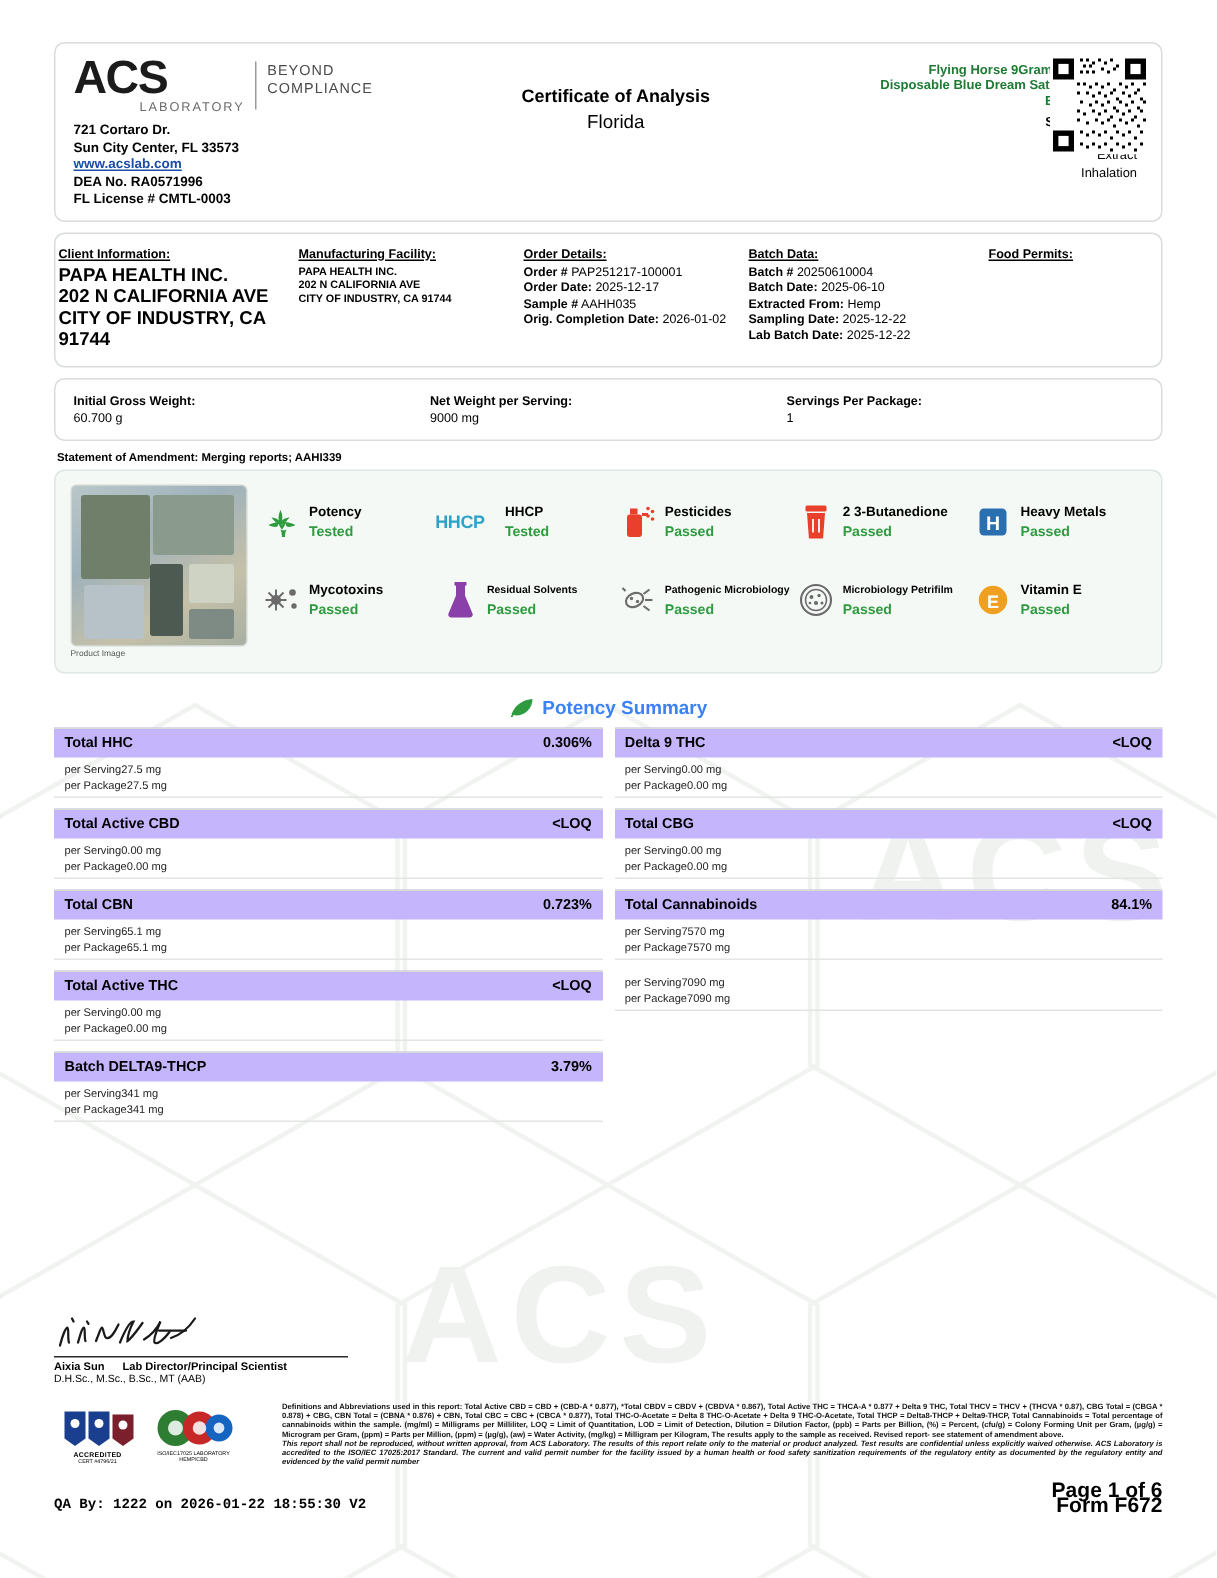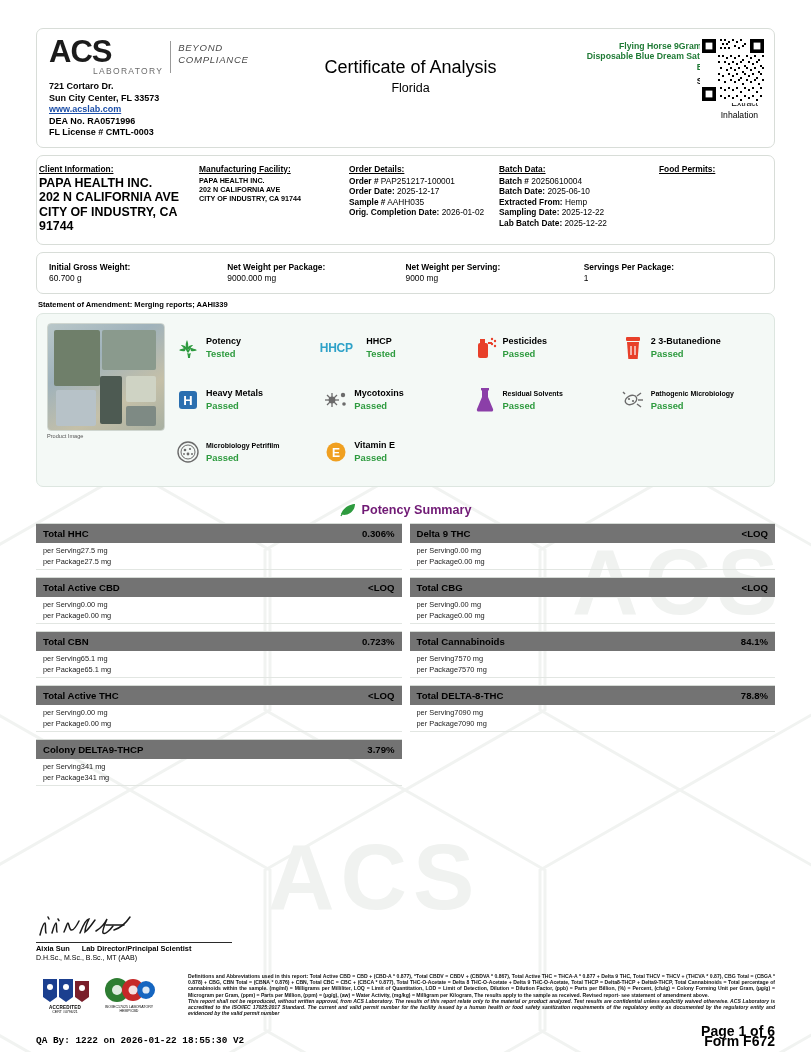--- a/index.html
+++ b/index.html
@@ -64,35 +64,34 @@
   }
   .acs-divider {
     width: 1px; background: #9a9a9a; margin: 2px 7px 0 7px; height: 32px;
   }
   .acs-right-txt {
     font-size: 9.6px;
     letter-spacing: 0.7px;
     color: #4a4a4a;
     line-height: 12px;
     padding-top: 3px;
-    font-style: italic;
   }
   .addr {
     font-size: 9px;
     font-weight: bold;
     line-height: 11.5px;
     margin-top: 5px;
   }
   .addr a { color: #1b4ea8; text-decoration: underline; }
   .hdr-center {
     flex: 1;
     text-align: center;
     padding-top: 18px;
   }
-  .coa-title { font-size: 18px; font-weight: normal; }
+  .coa-title { font-size: 12px; font-weight: bold; }
   .coa-sub { font-size: 13px; font-weight: bold; color: #2e9b3f; margin-top: 4px; }
   .coa-state { font-size: 12.5px; margin-top: 3px; }
   .hdr-right {
     width: 200px;
     text-align: right;
     font-size: 8.6px;
     line-height: 10.5px;
     padding-top: 2px;
     padding-right: 4px;
   }
@@ -155,52 +154,52 @@
     position: relative;
     overflow: hidden;
   }
   .prodimg .box {
     position: absolute; border-radius: 2px;
   }
   .prodimg-cap { font-size: 5.6px; color: #555; margin-top: 2px; }
   .test-grid {
     flex: 1;
     display: grid;
-    grid-template-columns: repeat(4, 1fr);
+    grid-template-columns: repeat(5, 1fr);
     grid-auto-rows: 50px;
     gap: 2px 4px;
   }
   .test-cell { display: flex; align-items: center; }
   .test-ico {
     width: 26px; height: 30px;
     display: flex; align-items: center; justify-content: center;
     margin-right: 5px;
     flex: 0 0 26px;
   }
   .test-txt { line-height: 11.5px; }
   .test-name { font-size: 9px; font-weight: bold; }
   .test-name.sm { font-size: 7px; font-weight: bold; }
   .test-res { font-size: 9.4px; font-weight: bold; color: #2e9b3f; }
   .hhcp-txt { font-size: 12px; font-weight: bold; color: #2fa2c8; letter-spacing: -0.3px; }
   
   .pot-head {
     display: flex; align-items: center; justify-content: center;
     margin-top: 16px;
   }
-  .pot-title { font-size: 12.6px; font-weight: bold; color: #701a75; margin-left: 6px; }
+  .pot-title { font-size: 12.6px; font-weight: bold; color: #3b82f6; margin-left: 6px; }
   .pot-tables {
     display: flex;
     gap: 8px;
     margin-top: 6px;
   }
   .pot-col { flex: 1; }
   .pot-block { margin-bottom: 7px; }
   .pot-row-main {
     display: flex; justify-content: space-between;
-    background: #737373;
+    background: #c4b5fd;
     border-top: 1px solid #d6dbd6;
     padding: 4px 7px;
     font-size: 9.6px;
     font-weight: bold;
   }
   .pot-row-sub {
     display: flex; 
     padding: 1px 7px;
     font-size: 7.4px;
     color: #222;
@@ -460,24 +459,20 @@
       <div class="h">Food Permits:</div>
     </div>
   </div>
 
   <div class="card weights">
     <div>
       <div class="h">Initial Gross Weight:</div>
       <div>60.700 g</div>
     </div>
     <div>
-      <div class="h">Net Weight per Package:</div>
-      <div>9000.000 mg</div>
-    </div>
-    <div>
       <div class="h">Net Weight per Serving:</div>
       <div>9000 mg</div>
     </div>
     <div>
       <div class="h">Servings Per Package:</div>
       <div>1</div>
     </div>
   </div>
 
   <div class="amend">Statement of Amendment: Merging reports; AAHI339</div>
@@ -726,21 +721,21 @@
             <span>per Serving</span>
             <span>0.00 mg</span>
           </div>
         <div class="pot-row-sub last">
             <span>per Package</span>
             <span>0.00 mg</span>
           </div>
       </div>
       <div class="pot-block">
         <div class="pot-row-main">
-          <span>Colony DELTA9-THCP</span>
+          <span>Batch DELTA9-THCP</span>
           <span>3.79%</span>
         </div>
         <div class="pot-row-sub first">
             <span>per Serving</span>
             <span>341 mg</span>
           </div>
         <div class="pot-row-sub last">
             <span>per Package</span>
             <span>341 mg</span>
           </div>
@@ -784,24 +779,20 @@
         <div class="pot-row-sub first">
             <span>per Serving</span>
             <span>7570 mg</span>
           </div>
         <div class="pot-row-sub last">
             <span>per Package</span>
             <span>7570 mg</span>
           </div>
       </div>
       <div class="pot-block">
-        <div class="pot-row-main">
-          <span>Total DELTA-8-THC</span>
-          <span>78.8%</span>
-        </div>
         <div class="pot-row-sub first">
             <span>per Serving</span>
             <span>7090 mg</span>
           </div>
         <div class="pot-row-sub last">
             <span>per Package</span>
             <span>7090 mg</span>
           </div>
       </div>
     </div>

